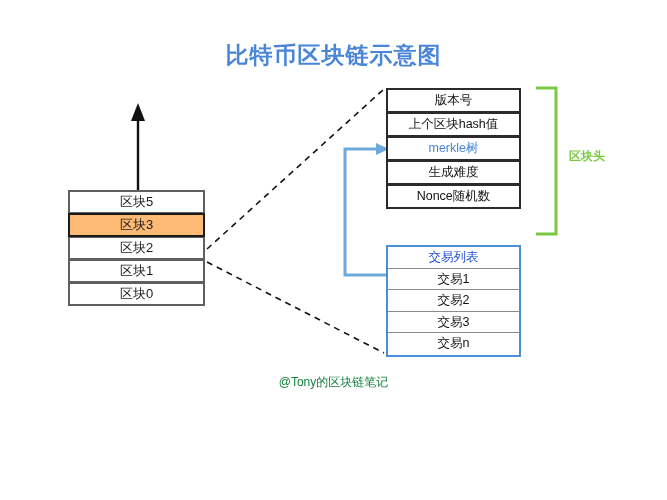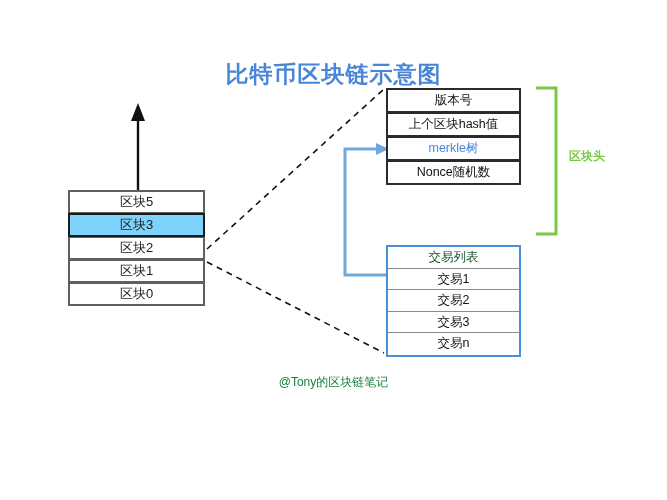--- a/index.html
+++ b/index.html
@@ -26,21 +26,20 @@
     position: absolute;
     left: 0;
     top: 40px;
     width: 667px;
     text-align: center;
     font-size: 23px;
     font-weight: bold;
     color: #4a86d8;
     letter-spacing: 1px;
     white-space: nowrap;
-    margin-top: 19px;
   }
   
   #chain {
     position: absolute;
     left: 68px;
     top: 190px;
     width: 129px;
   }
   .chain-block {
     box-sizing: border-box;
@@ -49,21 +48,21 @@
     border: 2px solid #5f5f5f;
     background: #ffffff;
     font-size: 13px;
     color: #1a1a1a;
     text-align: center;
     line-height: 20px;
     margin-bottom: -1px;
     position: relative;
   }
   .chain-block.selected {
-    background: #7dd3fc;
+    background: #fdba74;
     border-color: #1a1a1a;
     z-index: 3;
   }
   
   #chain-up-arrow {
     position: absolute;
     left: 130px;
     top: 103px;
     width: 16px;
     height: 88px;
@@ -107,21 +106,21 @@
     font-size: 12.5px;
     color: #111111;
     text-align: center;
     line-height: 21px;
     border-bottom: 1.5px solid #8b8b8b;
   }
   .tx-row:last-child {
     border-bottom: none;
   }
   .tx-row.accent {
-    color: #14532d;
+    color: #1d4ed8;
   }
   
   #bracket-svg {
     position: absolute;
     left: 534px;
     top: 86px;
     width: 30px;
     height: 150px;
   }
   #bracket-label {
@@ -172,20 +171,21 @@
     <div class="chain-block selected">区块3</div>
     <div class="chain-block">区块2</div>
     <div class="chain-block">区块1</div>
     <div class="chain-block">区块0</div>
   </div>
 
   <div id="header-panel">
     <div class="header-row">版本号</div>
     <div class="header-row">上个区块hash值</div>
     <div class="header-row accent">merkle树</div>
+    <div class="header-row">生成难度</div>
     <div class="header-row">Nonce随机数</div>
   </div>
 
   <svg id="bracket-svg">
     <path d="M 2 2 L 22 2 L 22 148 L 2 148" fill="none" stroke="#7ac943" stroke-width="3"></path>
   </svg>
   <div id="bracket-label">区块头</div>
 
   <div id="tx-panel">
     <div class="tx-row accent">交易列表</div>

